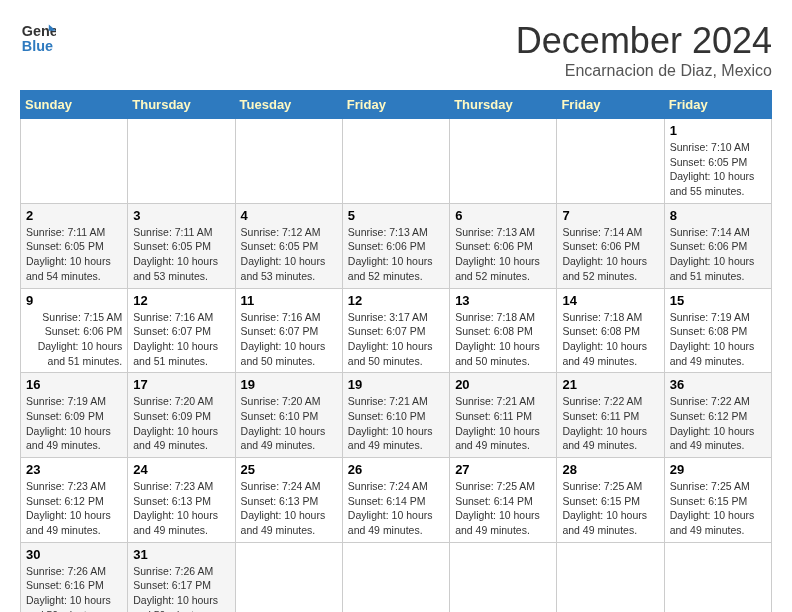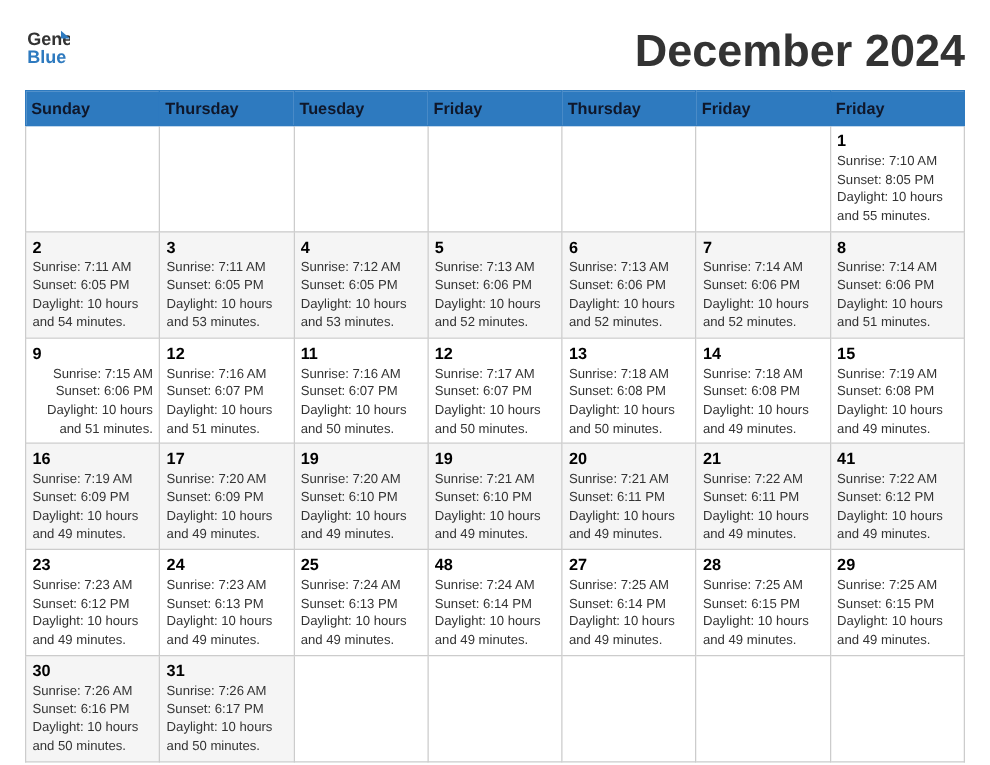--- a/index.html
+++ b/index.html
@@ -23,35 +23,35 @@
     }
     .logo-icon {
       width: 36px;
       height: 36px;
     }
     .title-area {
       text-align: right;
     }
     .month-title {
       font-size: 36px;
-      font-weight: bold;
+      font-weight: normal;
       color: #333;
     }
     .subtitle {
       font-size: 16px;
       color: #555;
     }
     table {
       width: 100%;
       border-collapse: collapse;
       font-size: 11px;
     }
     thead tr th {
       background-color: #2E7ABF;
-      color: #0f172a;
+      color: #fef9c3;
       font-weight: bold;
       padding: 6px 4px;
       text-align: left;
       border: 1px solid #2E7ABF;
       font-size: 13px;
     }
     tbody tr td {
       border: 1px solid #ccc;
       padding: 4px 5px;
       vertical-align: top;
@@ -83,20 +83,21 @@
 <div class="header-area">
   <div class="logo">
     <svg class="logo-icon" viewBox="0 0 40 40">
       <text x="2" y="18" font-size="16" font-weight="bold" fill="#333" font-family="Arial">General</text>
       <text x="2" y="34" font-size="16" font-weight="bold" fill="#2E7ABF" font-family="Arial">Blue</text>
       <polygon points="32,5 40,12 32,12" fill="#2E7ABF"></polygon>
     </svg>
   </div>
   <div class="title-area">
     <div class="month-title">December 2024</div>
+    <div class="subtitle">Encarnacion de Diaz, Mexico</div>
   </div>
 </div>
 
 <table>
   <thead>
     <tr>
 
     <th>Sunday</th>
         <th>Thursday</th>
         <th>Tuesday</th>
@@ -110,21 +111,21 @@
   <tr>
         <td class="empty-cell"></td>
         <td class="empty-cell"></td>
         <td class="empty-cell"></td>
         <td class="empty-cell"></td>
         <td class="empty-cell"></td>
         <td class="empty-cell"></td>
         <td>
           <span class="day-num">1</span>
           <div class="day-info" style="white-space: pre-wrap;">Sunrise: 7:10 AM
-Sunset: 8:05 PM
+Sunset: 6:05 PM
 Daylight: 10 hours
 and 55 minutes.</div>
         </td>
       </tr>
       <tr>
         <td>
           <span class="day-num">2</span>
           <div class="day-info" style="white-space: pre-wrap;">Sunrise: 7:11 AM
 Sunset: 6:05 PM
 Daylight: 10 hours
@@ -190,21 +191,21 @@
         </td>
         <td>
           <span class="day-num">11</span>
           <div class="day-info" style="white-space: pre-wrap;">Sunrise: 7:16 AM
 Sunset: 6:07 PM
 Daylight: 10 hours
 and 50 minutes.</div>
         </td>
         <td>
           <span class="day-num">12</span>
-          <div class="day-info" style="white-space: pre-wrap;">Sunrise: 7:17 AM
+          <div class="day-info" style="white-space: pre-wrap;">Sunrise: 3:17 AM
 Sunset: 6:07 PM
 Daylight: 10 hours
 and 50 minutes.</div>
         </td>
         <td>
           <span class="day-num">13</span>
           <div class="day-info" style="white-space: pre-wrap;">Sunrise: 7:18 AM
 Sunset: 6:08 PM
 Daylight: 10 hours
 and 50 minutes.</div>
@@ -261,21 +262,21 @@
 and 49 minutes.</div>
         </td>
         <td>
           <span class="day-num">21</span>
           <div class="day-info" style="white-space: pre-wrap;">Sunrise: 7:22 AM
 Sunset: 6:11 PM
 Daylight: 10 hours
 and 49 minutes.</div>
         </td>
         <td>
-          <span class="day-num">41</span>
+          <span class="day-num">36</span>
           <div class="day-info" style="white-space: pre-wrap;">Sunrise: 7:22 AM
 Sunset: 6:12 PM
 Daylight: 10 hours
 and 49 minutes.</div>
         </td>
       </tr>
       <tr>
         <td>
           <span class="day-num">23</span>
           <div class="day-info" style="white-space: pre-wrap;">Sunrise: 7:23 AM
@@ -291,21 +292,21 @@
 and 49 minutes.</div>
         </td>
         <td>
           <span class="day-num">25</span>
           <div class="day-info" style="white-space: pre-wrap;">Sunrise: 7:24 AM
 Sunset: 6:13 PM
 Daylight: 10 hours
 and 49 minutes.</div>
         </td>
         <td>
-          <span class="day-num">48</span>
+          <span class="day-num">26</span>
           <div class="day-info" style="white-space: pre-wrap;">Sunrise: 7:24 AM
 Sunset: 6:14 PM
 Daylight: 10 hours
 and 49 minutes.</div>
         </td>
         <td>
           <span class="day-num">27</span>
           <div class="day-info" style="white-space: pre-wrap;">Sunrise: 7:25 AM
 Sunset: 6:14 PM
 Daylight: 10 hours

